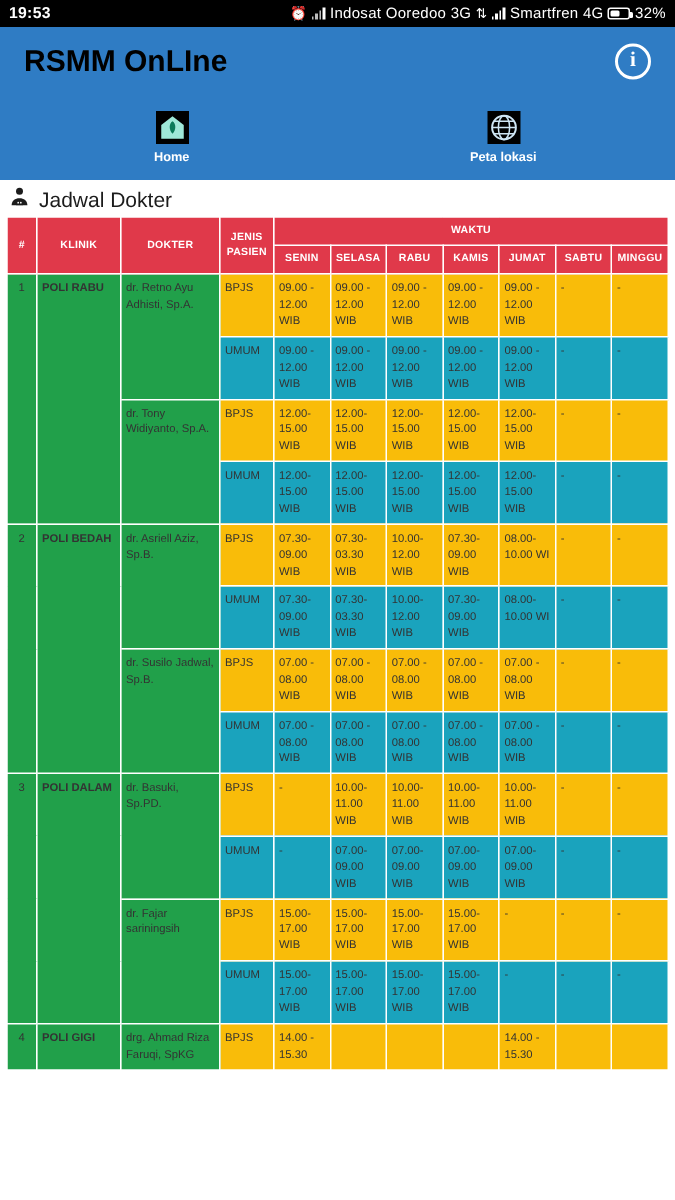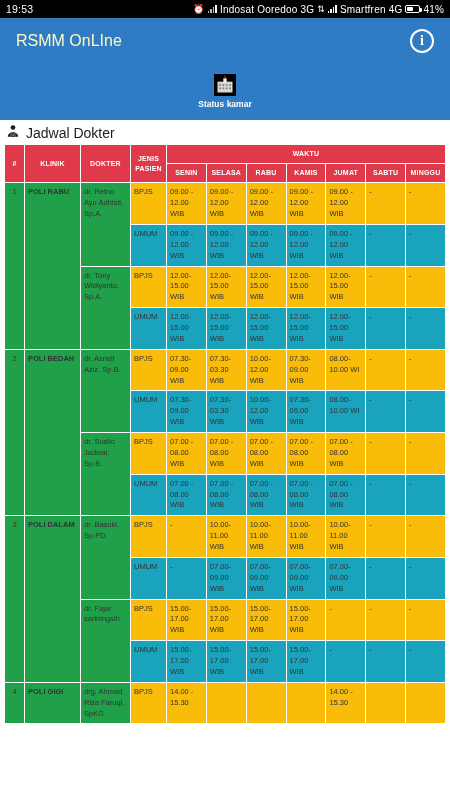--- a/index.html
+++ b/index.html
@@ -9,21 +9,21 @@
     background:#ffffff;
     -webkit-font-smoothing:none;
   }
 
   
   .statusbar {
     height:18px; background:#000; color:#fff;
     display:flex; align-items:center; padding:0 6px;
     font-size:10px; letter-spacing:.2px;
   }
-  .statusbar .clock { font-size:10.5px; font-weight:400; }
+  .statusbar .clock { font-size:10.5px; font-weight:700; }
   .statusbar .sb-right {
     margin-left:auto; display:flex; align-items:center; gap:3px;
   }
   .sb-ico { display:inline-block; line-height:1; font-size:9px; }
   .sig { display:inline-flex; align-items:flex-end; gap:1px; height:8px; }
   .sig i { display:block; width:1.5px; background:#bdbdbd; }
   .sig i:nth-child(1){height:2px}.sig i:nth-child(2){height:4px}
   .sig i:nth-child(3){height:6px}.sig i:nth-child(4){height:8px;background:#fff}
   .sig.full i { background:#fff; }
   .batt {
@@ -37,21 +37,21 @@
   .batt i {
     position:absolute; left:1px; top:1px; bottom:1px;
     width:45%; background:#fff; border-radius:1px;
   }
 
   
   .appbar {
     background:#2f7cc4; height:46px;
     display:flex; align-items:center; padding:0 16px;
   }
-  .appbar .title { color:#fef9c3; font-size:16px; }
+  .appbar .title { color:#000000; font-size:20px;font-weight:bold; }
   .info-icon {
     margin-left:auto; width:24px; height:24px; border-radius:50%;
     border:2px solid #fff; color:#fff; font-size:14px; font-weight:bold;
     display:flex; align-items:center; justify-content:center;
     font-family:"Liberation Serif", serif;
   }
 
   
   .navbar {
     background:#2f7cc4; display:flex; height:56px;
@@ -98,21 +98,21 @@
     background:#e0394a; color:#fff; font-weight:bold;
     font-size:7px; text-align:center; vertical-align:middle;
     letter-spacing:.2px;
   }
   th.thwaktu { font-size:7.5px; }
   td.c-green { background:#21a04a; color:#1b1b1b; }
   td.c-amber { background:#f9bc09; color:#3a3000; }
   td.c-teal  { background:#1aa3bd; color:#06323a; }
   td.num { text-align:center; }
   td.klinik { font-weight:bold; font-size:7.5px; }
-  .cw-no{width:20px}.cw-kl{width:56px}.cw-dok{width:50px}
+  .cw-no{width:20px}.cw-kl{width:56px}.cw-dok{width:66px}
   .cw-jp{width:36px}.cw-day{width:44px}.cw-day-s{width:33px}
 </style>
 </head>
 <body>
 
 <div class="statusbar">
   <span class="clock">19:53</span>
   <span class="sb-right">
     <span class="sb-ico">⏰</span>
     <span class="sig">
@@ -126,49 +126,48 @@
     <span class="sig full">
         <i></i>
         <i></i>
         <i></i>
         <i></i>
       </span>
     <span>Smartfren 4G</span>
     <span class="batt">
         <i></i>
       </span>
-    <span>41%</span>
+    <span>32%</span>
   </span>
 </div>
 
 <div class="appbar">
   <span class="title">RSMM OnLIne</span>
   <span class="info-icon">i</span>
 </div>
 
 <div class="navbar" id="navbar">
     <div class="nav-item">
       <span class="nicon">
         <svg width="20" height="20" viewBox="0 0 24 24">
-          <rect x="3" y="8" width="18" height="13" fill="#d8d8d8"></rect>
-          <rect x="10" y="4" width="4" height="5" fill="#eee"></rect>
-          <path d="M12 1v3" stroke="#c33" stroke-width="1.4"></path>
-          <g fill="#777">
-            <rect x="5" y="11" width="2" height="2"></rect>
-            <rect x="9" y="11" width="2" height="2"></rect>
-            <rect x="13" y="11" width="2" height="2"></rect>
-            <rect x="17" y="11" width="2" height="2"></rect>
-            <rect x="5" y="15" width="2" height="2"></rect>
-            <rect x="9" y="15" width="2" height="2"></rect>
-            <rect x="13" y="15" width="2" height="2"></rect>
-            <rect x="17" y="15" width="2" height="2"></rect>
-          </g>
+          <path d="M12 3 3 10v11h18V10z" fill="#9fe8d8"></path>
+          <path d="M12 7c3 2 3 7 0 10-3-3-3-8 0-10z" fill="#0b7a5a"></path>
         </svg>
       </span>
-      <span class="nlabel">Status kamar</span>
+      <span class="nlabel">Home</span>
+    </div>
+    <div class="nav-item">
+      <span class="nicon">
+        <svg width="20" height="20" viewBox="0 0 24 24">
+          <circle cx="12" cy="12" r="9.5" fill="none" stroke="#cfe6f5" stroke-width="1.6"></circle>
+          <ellipse cx="12" cy="12" rx="4.5" ry="9.5" fill="none" stroke="#cfe6f5" stroke-width="1.2"></ellipse>
+          <path d="M2.5 12h19M4 7h16M4 17h16" stroke="#cfe6f5" stroke-width="1.2"></path>
+        </svg>
+      </span>
+      <span class="nlabel">Peta lokasi</span>
     </div>
   </div>
 
 <div class="sec-title">
   <span>
     <svg width="14" height="14" viewBox="0 0 24 24">
       <circle cx="12" cy="6" r="4" fill="#1c1c1c"></circle>
       <path d="M3 22c0-5 4-8 9-8s9 3 9 8z" fill="#1c1c1c"></path>
       <rect x="8" y="16" width="8" height="6" fill="#fff"></rect>
       <path d="M8 16h8v6H8z" fill="#1c1c1c"></path>

